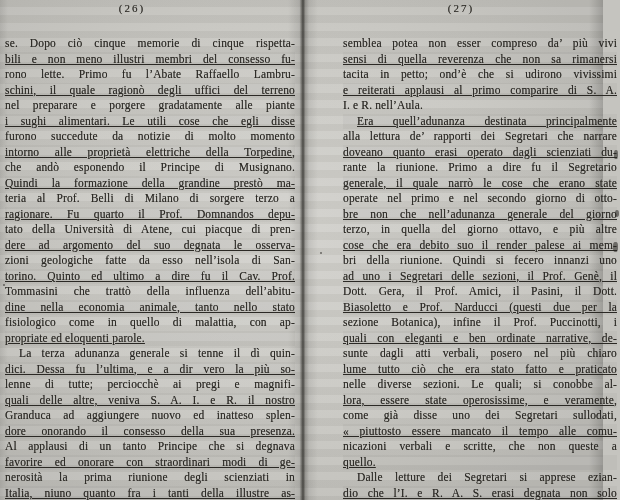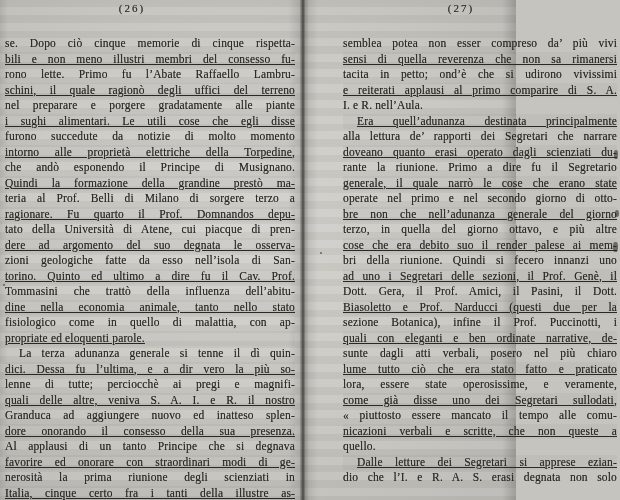--- a/index.html
+++ b/index.html
@@ -2,26 +2,27 @@
 <html><head>
 <meta charset="utf-8">
 <style>
   html,body{margin:0;padding:0;}
   body{
     width:620px;height:500px;overflow:hidden;position:relative;
     background:#c5c4bf;
     font-family:"Liberation Serif","DejaVu Serif",serif;
   }
   .scan{
-    position:absolute;left:0;top:0;width:516px;height:500px;
+    position:absolute;left:0;top:0;width:596px;height:500px;
     background:
       linear-gradient(90deg, rgba(30,30,28,0.10), rgba(0,0,0,0) 8px),
       linear-gradient(270deg, rgba(30,30,28,0.20), rgba(0,0,0,0) 14px),
       repeating-linear-gradient(180deg, rgba(80,78,72,0.055) 0px, rgba(80,78,72,0.055) 7px, rgba(255,255,255,0.05) 7px, rgba(255,255,255,0.05) 15.5px),
       radial-gradient(ellipse 400px 330px at 46% 46%, #d3d2cd 0%, #c9c8c3 55%, #bcbbb6 100%);
+    padding-left: 7px;
   }
   .gutter{
     position:absolute;left:288px;top:0;width:30px;height:500px;
     background:linear-gradient(90deg,
       rgba(0,0,0,0) 0%, rgba(0,0,0,0.10) 38%,
       rgba(38,37,33,0.78) 50%, rgba(38,37,33,0.30) 58%,
       rgba(0,0,0,0.08) 70%, rgba(0,0,0,0) 100%);
   }
   .pagenum{
     position:absolute;top:2px;height:14px;
@@ -85,21 +86,21 @@
         <div class="line end">propriate ed eloquenti parole.</div>
         <div class="line indent">La terza adunanza generale si tenne il dì quin-</div>
         <div class="line">dici. Dessa fu l’ultima, e a dir vero la più so-</div>
         <div class="line">lenne di tutte; perciocchè ai pregi e magnifi-</div>
         <div class="line">quali delle altre, veniva S. A. I. e R. il nostro</div>
         <div class="line">Granduca ad aggiungere nuovo ed inatteso splen-</div>
         <div class="line">dore onorando il consesso della sua presenza.</div>
         <div class="line">Al applausi di un tanto Principe che si degnava</div>
         <div class="line">favorire ed onorare con straordinari modi di ge-</div>
         <div class="line">nerosità la prima riunione degli scienziati in</div>
-        <div class="line">Italia, cinque certo fra i tanti della illustre as-</div>
+        <div class="line">Italia, niuno quanto fra i tanti della illustre as-</div>
       </div>
   </div>
 
   <div class="page right">
     <div class="lines">
         <div class="line">semblea potea non esser compreso da’ più vivi</div>
         <div class="line">sensi di quella reverenza che non sa rimanersi</div>
         <div class="line">tacita in petto; ond’è che si udirono vivissimi</div>
         <div class="line">e reiterati applausi al primo comparire di S. A.</div>
         <div class="line end">I. e R. nell’Aula.</div>
@@ -113,20 +114,21 @@
         <div class="line">terzo, in quella del giorno ottavo, e più altre</div>
         <div class="line">cose che era debito suo il render palese ai mem-</div>
         <div class="line">bri della riunione. Quindi si fecero innanzi uno</div>
         <div class="line">ad uno i Segretari delle sezioni, il Prof. Genè, il</div>
         <div class="line">Dott. Gera, il Prof. Amici, il Pasini, il Dott.</div>
         <div class="line">Biasoletto e Prof. Narducci (questi due per la</div>
         <div class="line">sezione Botanica), infine il Prof. Puccinotti, i</div>
         <div class="line">quali con eleganti e ben ordinate narrative, de-</div>
         <div class="line">sunte dagli atti verbali, posero nel più chiaro</div>
         <div class="line">lume tutto ciò che era stato fatto e praticato</div>
+        <div class="line">nelle diverse sezioni. Le quali; si conobbe al-</div>
         <div class="line">lora, essere state operosissime, e veramente,</div>
         <div class="line">come già disse uno dei Segretari sullodati,</div>
         <div class="line">« piuttosto essere mancato il tempo alle comu-</div>
         <div class="line">nicazioni verbali e scritte, che non queste a</div>
         <div class="line end">quello.</div>
         <div class="line indent">Dalle letture dei Segretari si apprese ezian-</div>
         <div class="line">dio che l’I. e R. A. S. erasi degnata non solo</div>
       </div>
   </div>
 

